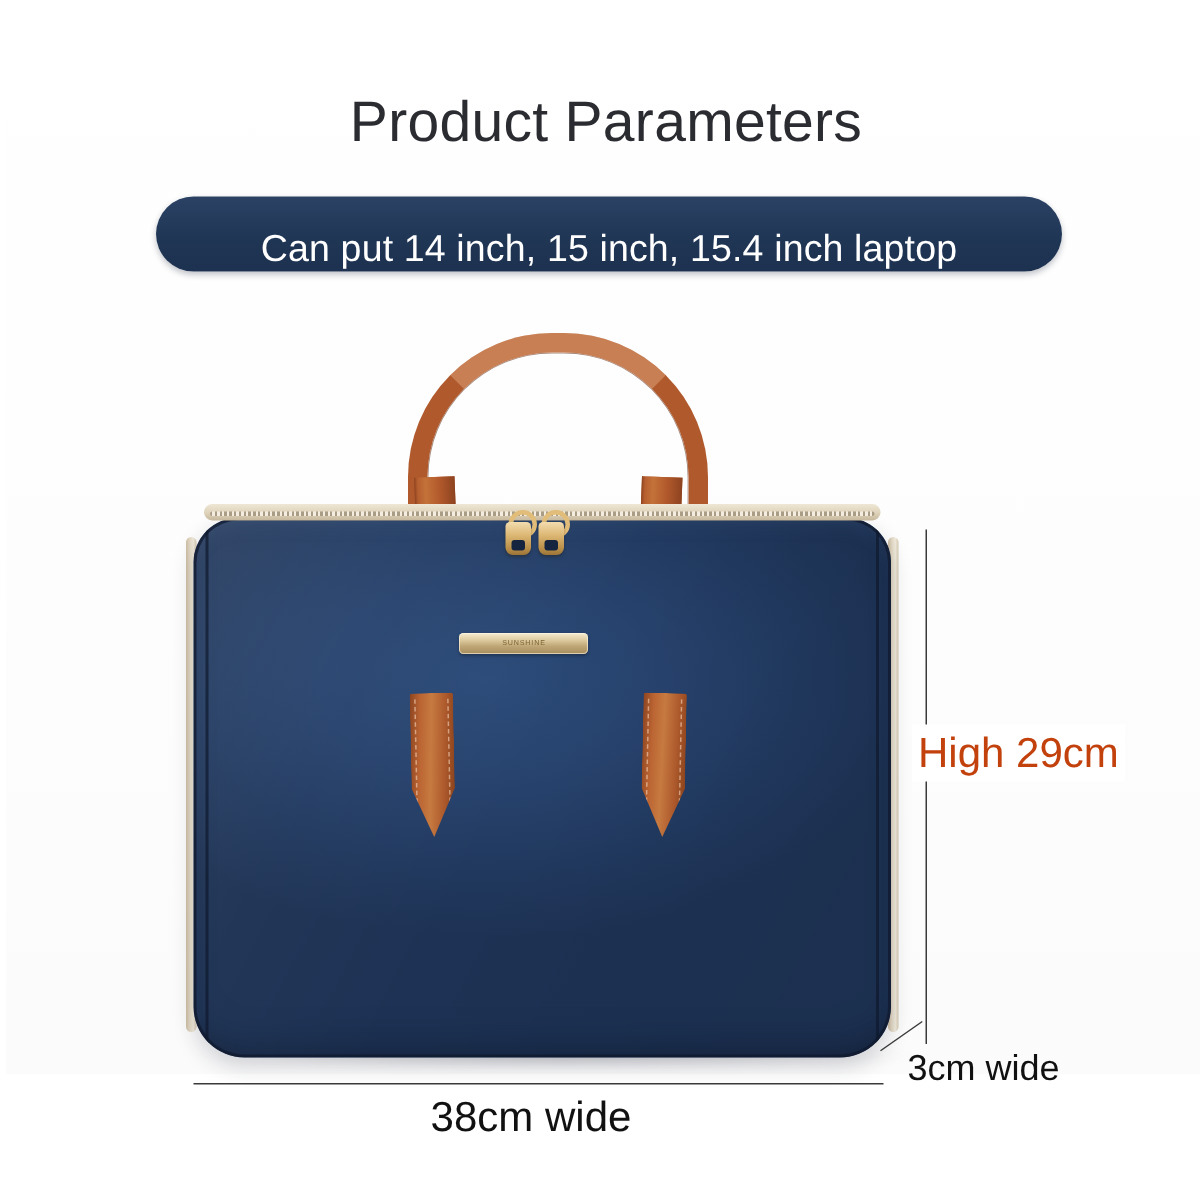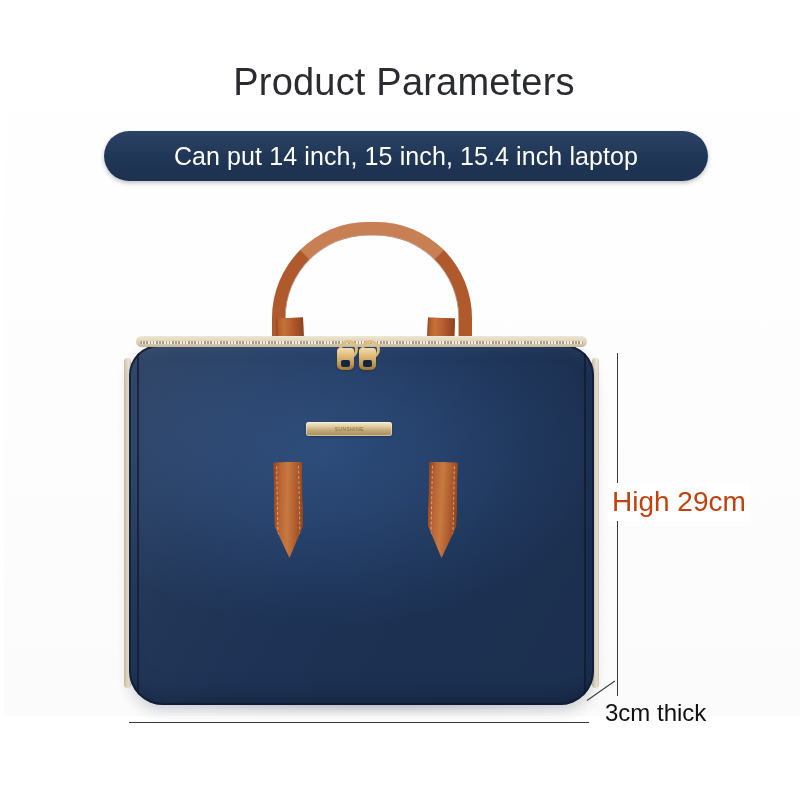--- a/index.html
+++ b/index.html
@@ -42,21 +42,21 @@
   #compat-banner {
     position: absolute;
     left: 100px;
     top: 131px;
     width: 604px;
     height: 50px;
     border-radius: 25px;
     background: linear-gradient(180deg, #2b4265 0%, #203655 55%, #1d3150 100%);
     box-shadow: 0 2px 4px rgba(20,30,50,0.28);
     display: flex;
-    align-items: center;
+    align-items: flex-end;
     justify-content: center;
   }
   #compat-banner-text {
     color: #ffffff;
     font-size: 25px;
     line-height: 30px;
     font-weight: 400;
     white-space: nowrap;
     letter-spacing: 0.1px;
   }
@@ -377,18 +377,19 @@
     </div>
 
     <div class="logo-plate">
       <span class="logo-plate-text">SUNSHINE</span>
     </div>
 
     <div class="dim-line-v"></div>
     <div class="dim-label-high">High 29cm</div>
 
     <div class="dim-line-h"></div>
+    <div class="dim-label-wide">38cm wide</div>
 
     <div class="dim-line-diag"></div>
-    <div class="dim-label-thick">3cm thick</div>
+    <div class="dim-label-thick">3cm wide</div>
 
   </div>
 </div>
 
 </body></html>

